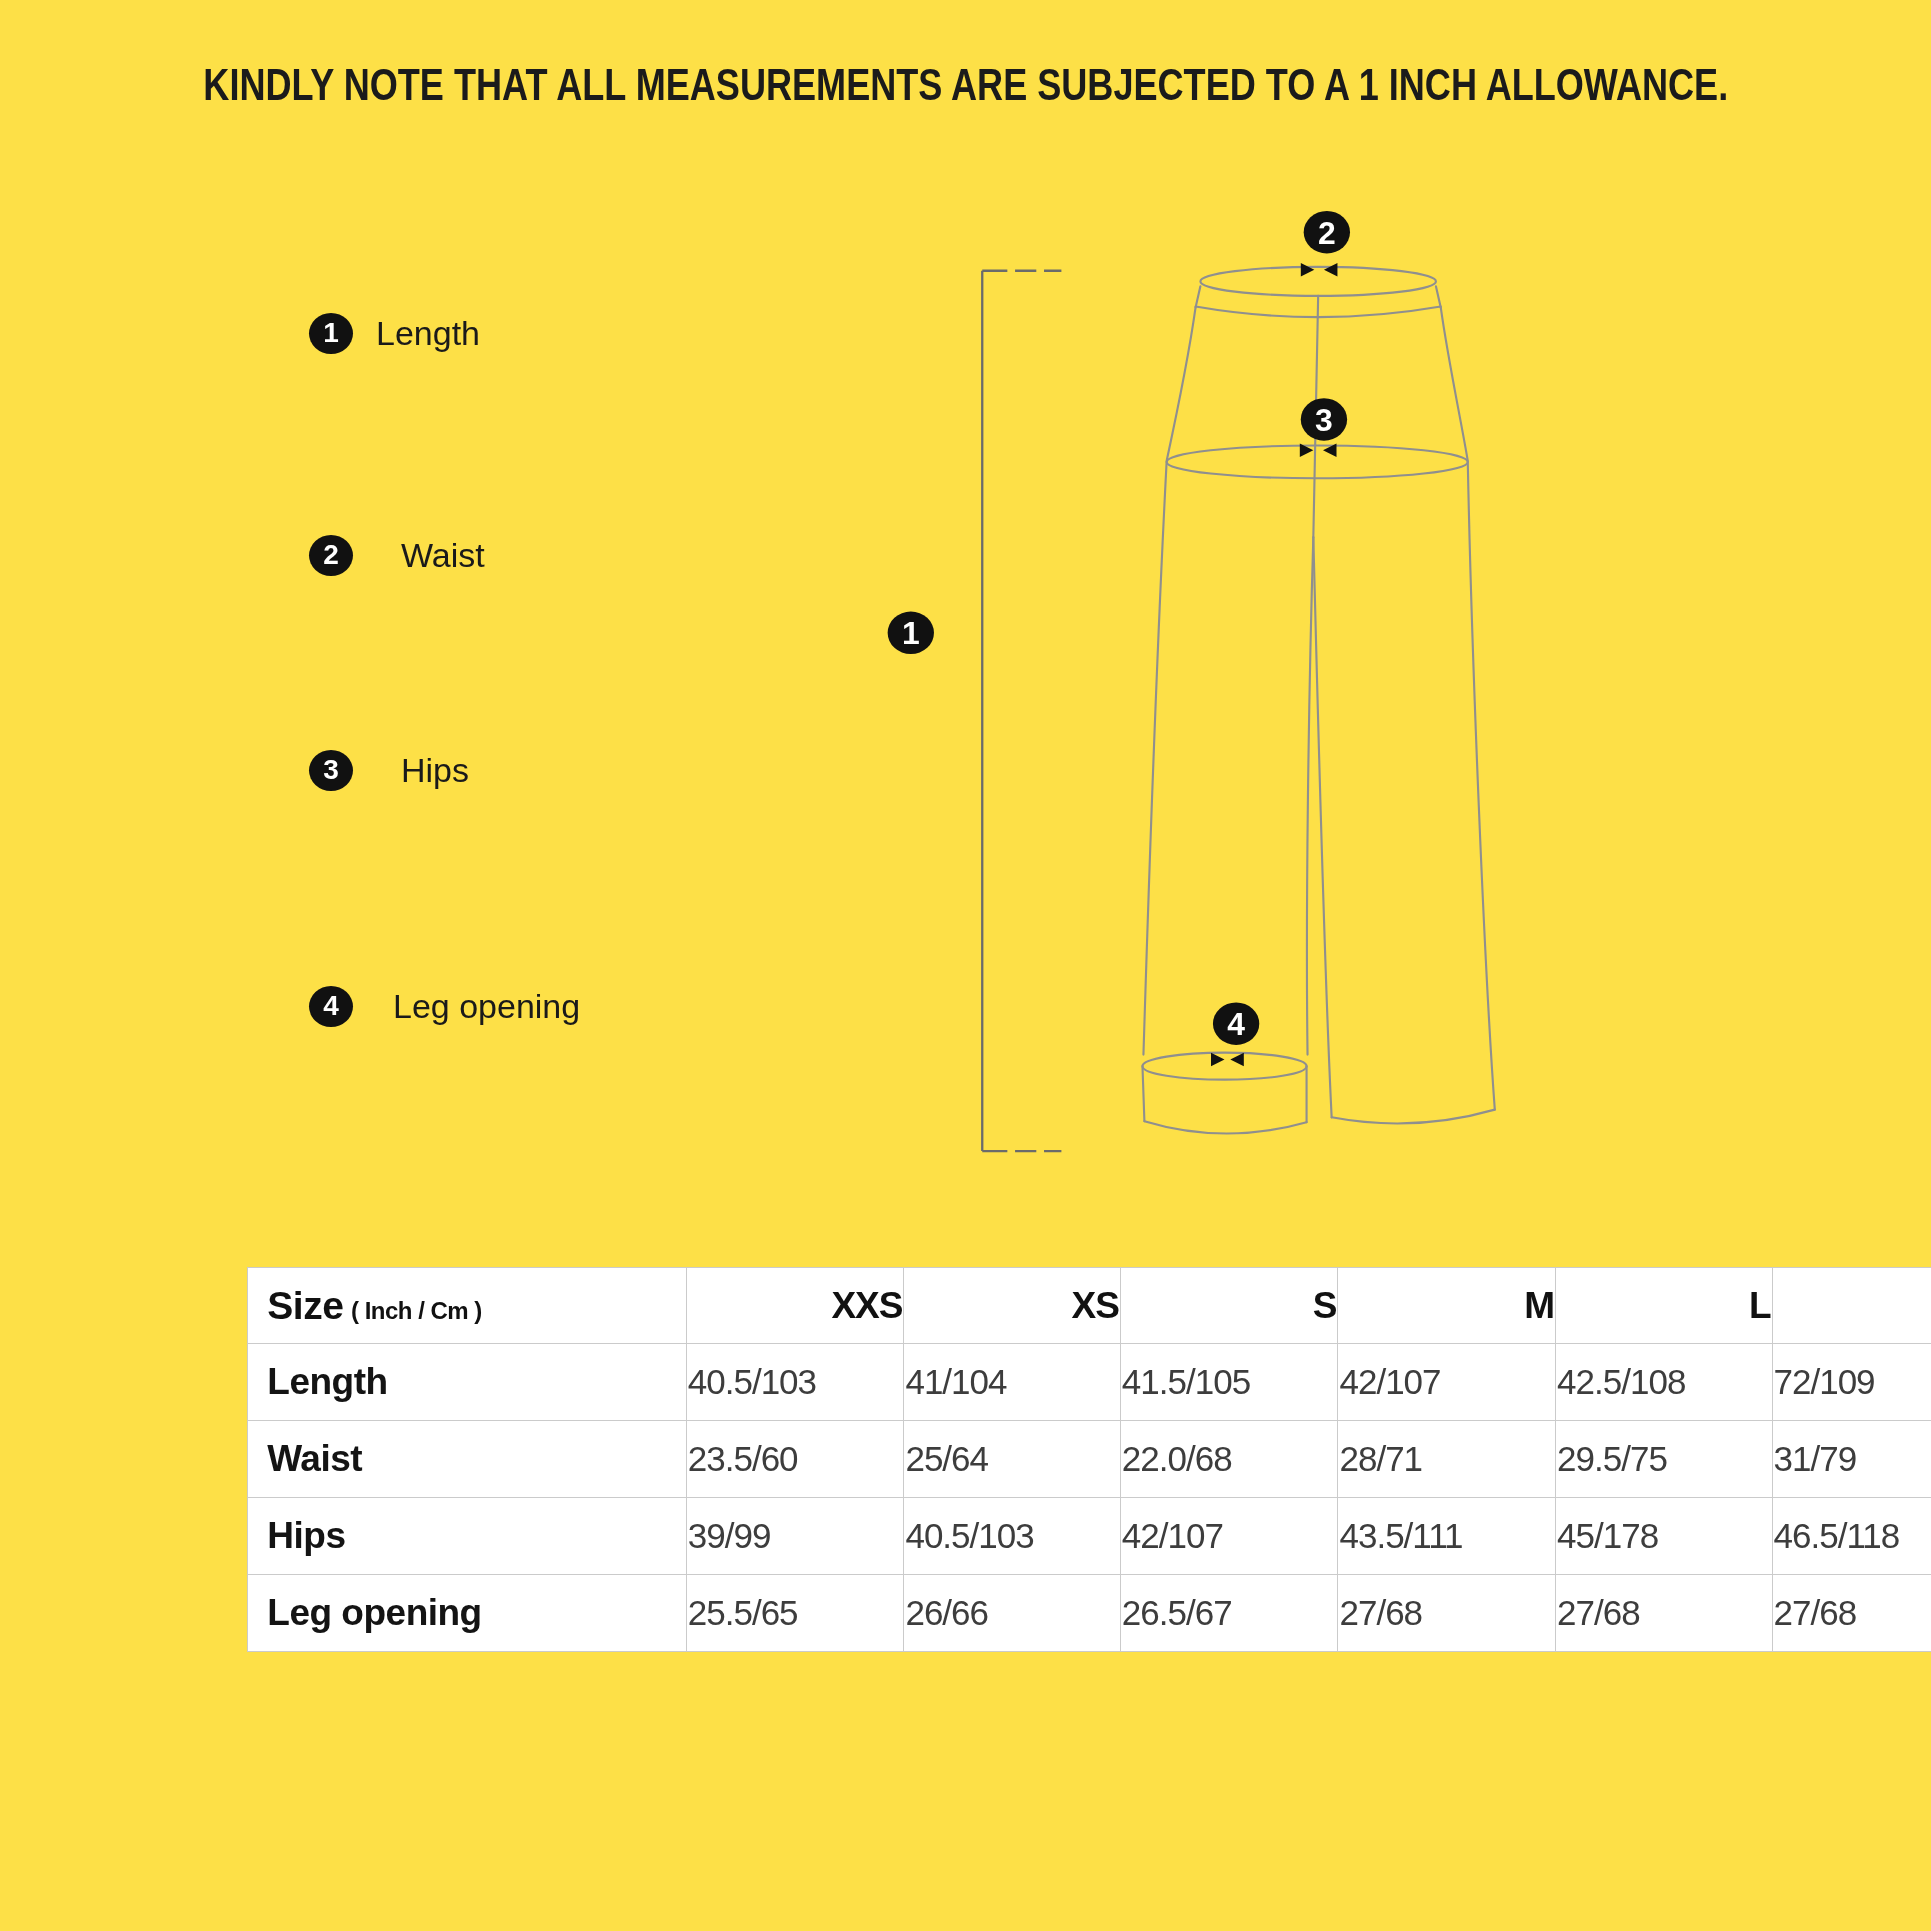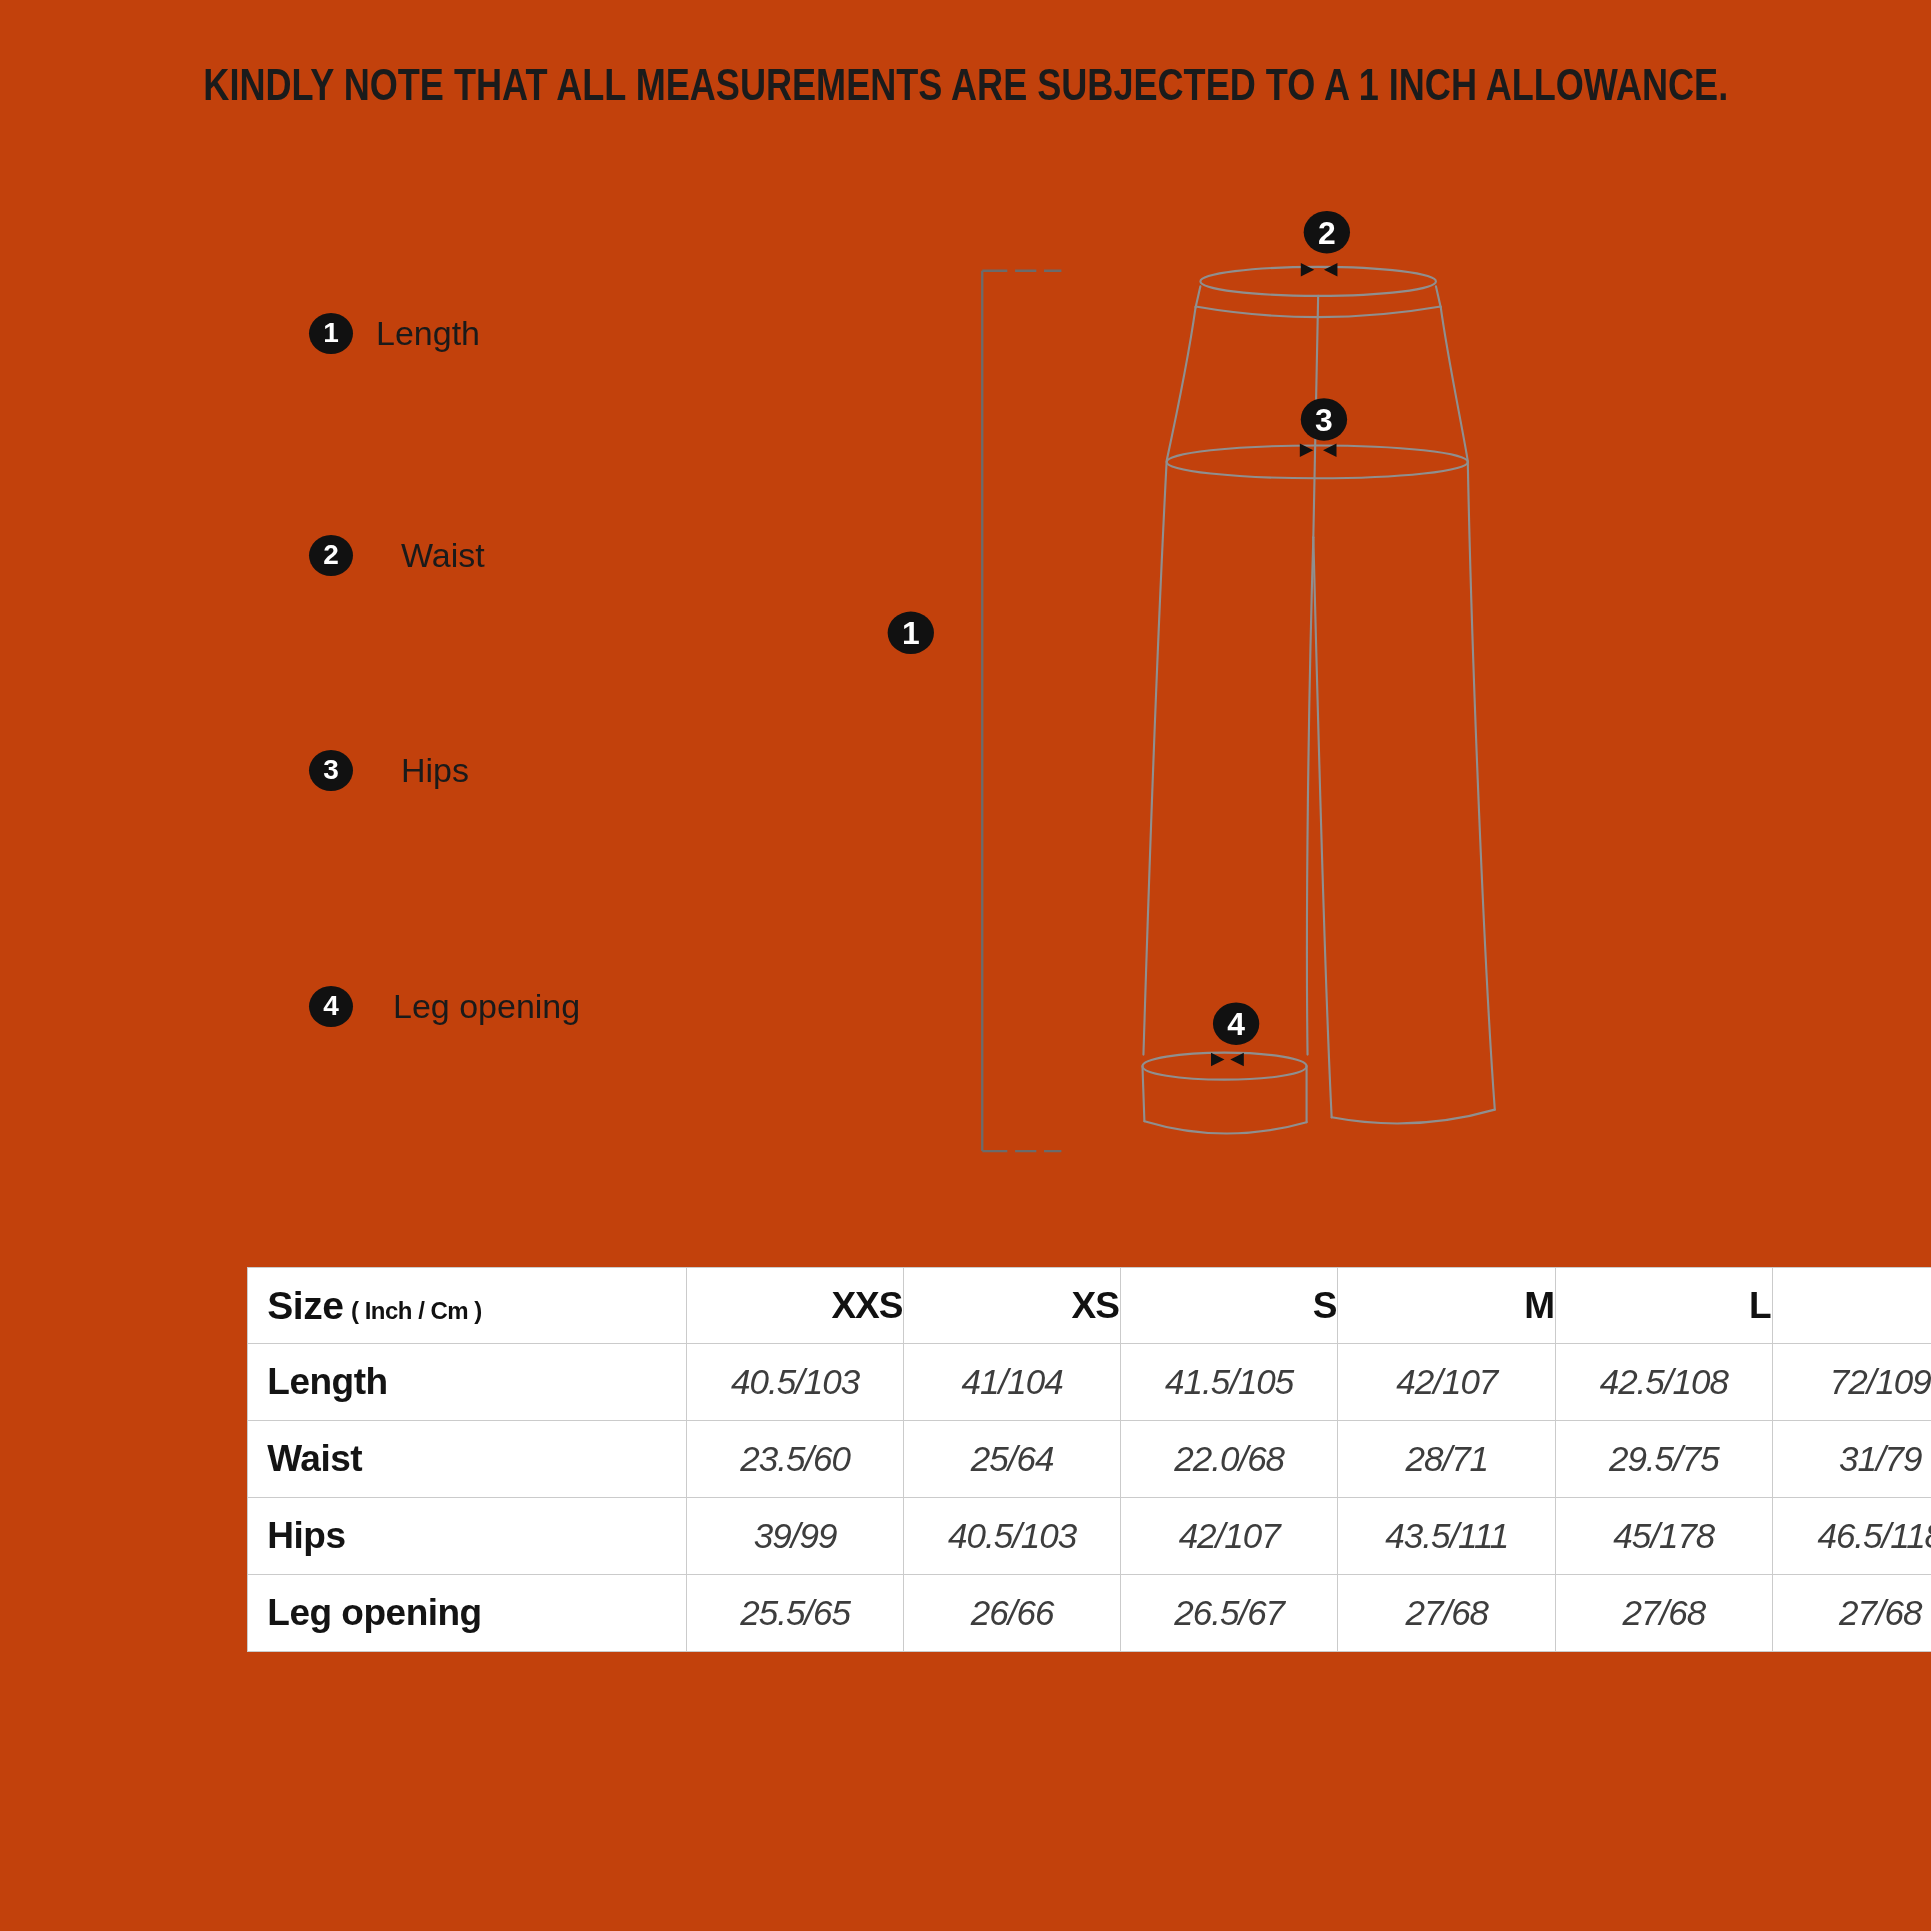--- a/index.html
+++ b/index.html
@@ -1,17 +1,17 @@
 <!DOCTYPE html>
 <html><head>
 <meta charset="utf-8">
 <style>
   html,body{margin:0;padding:0;background:#fff;}
   .canvas{
-    position:relative;width:1931px;height:1931px;background:#c2410c;overflow:hidden;
+    position:relative;width:1931px;height:1931px;background:#fde047;overflow:hidden;
     font-family:"Liberation Sans",sans-serif;color:#1a1a1a;
   }
   
   .note-wrap{position:absolute;top:60px;left:0;width:1931px;text-align:center;}
   .note-inner{
     display:inline-block;font-size:44px;font-weight:700;letter-spacing:0px;
     color:#1b1b1b;transform:scaleX(0.82);transform-origin:50% 50%;white-space:nowrap;
   }
   
   .legend-item{position:absolute;left:309px;display:flex;align-items:center;height:42px;}
@@ -39,21 +39,21 @@
   .size-table td{
     border:1.9px solid #cbcbcb;vertical-align:middle;overflow:hidden;white-space:nowrap;
   }
   .row-head{height:76px;}
   .row-data{height:77px;}
   .cell-label{text-align:left;padding-left:19.3px;font-size:37px;font-weight:700;
     color:#141414;letter-spacing:-0.5px;}
   .size-word{font-size:39px;font-weight:700;color:#111;}
   .unit-word{font-size:24px;font-weight:700;color:#111;margin-left:7.7px;}
   .cell-colhead{text-align:right;font-size:37px;font-weight:700;color:#111;letter-spacing:-1px;}
-  .cell-value{text-align:center;font-size:35px;font-weight:400;color:#3d3d3d;letter-spacing:-1px;font-style:italic;}
+  .cell-value{font-size:35px;font-weight:400;color:#3d3d3d;letter-spacing:-1px;}
 </style>
 </head>
 <body>
 
 <div class="canvas">
 
   <div class="note-wrap">
     <span class="note-inner">KINDLY NOTE THAT ALL MEASUREMENTS ARE SUBJECTED TO A 1 INCH ALLOWANCE.</span>
   </div>
 

